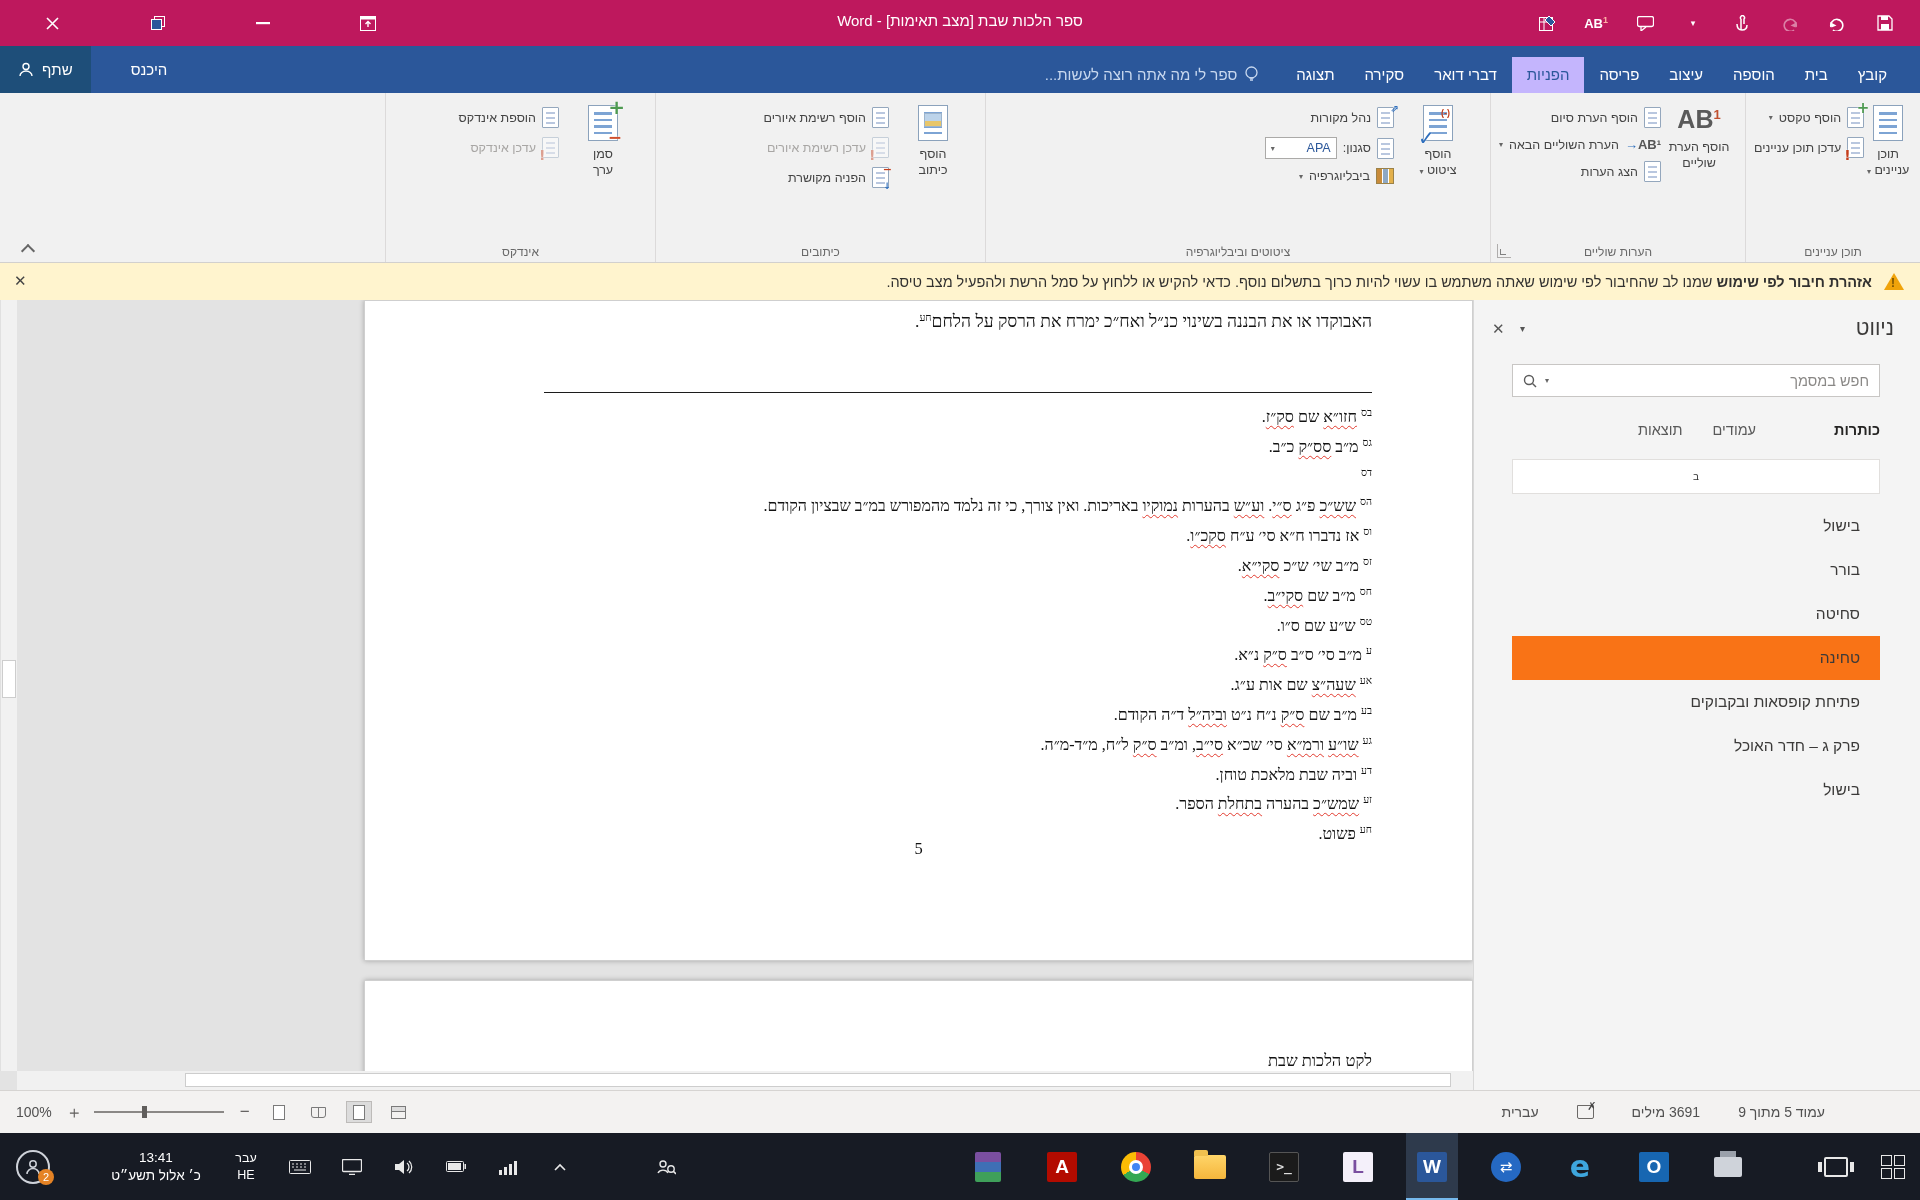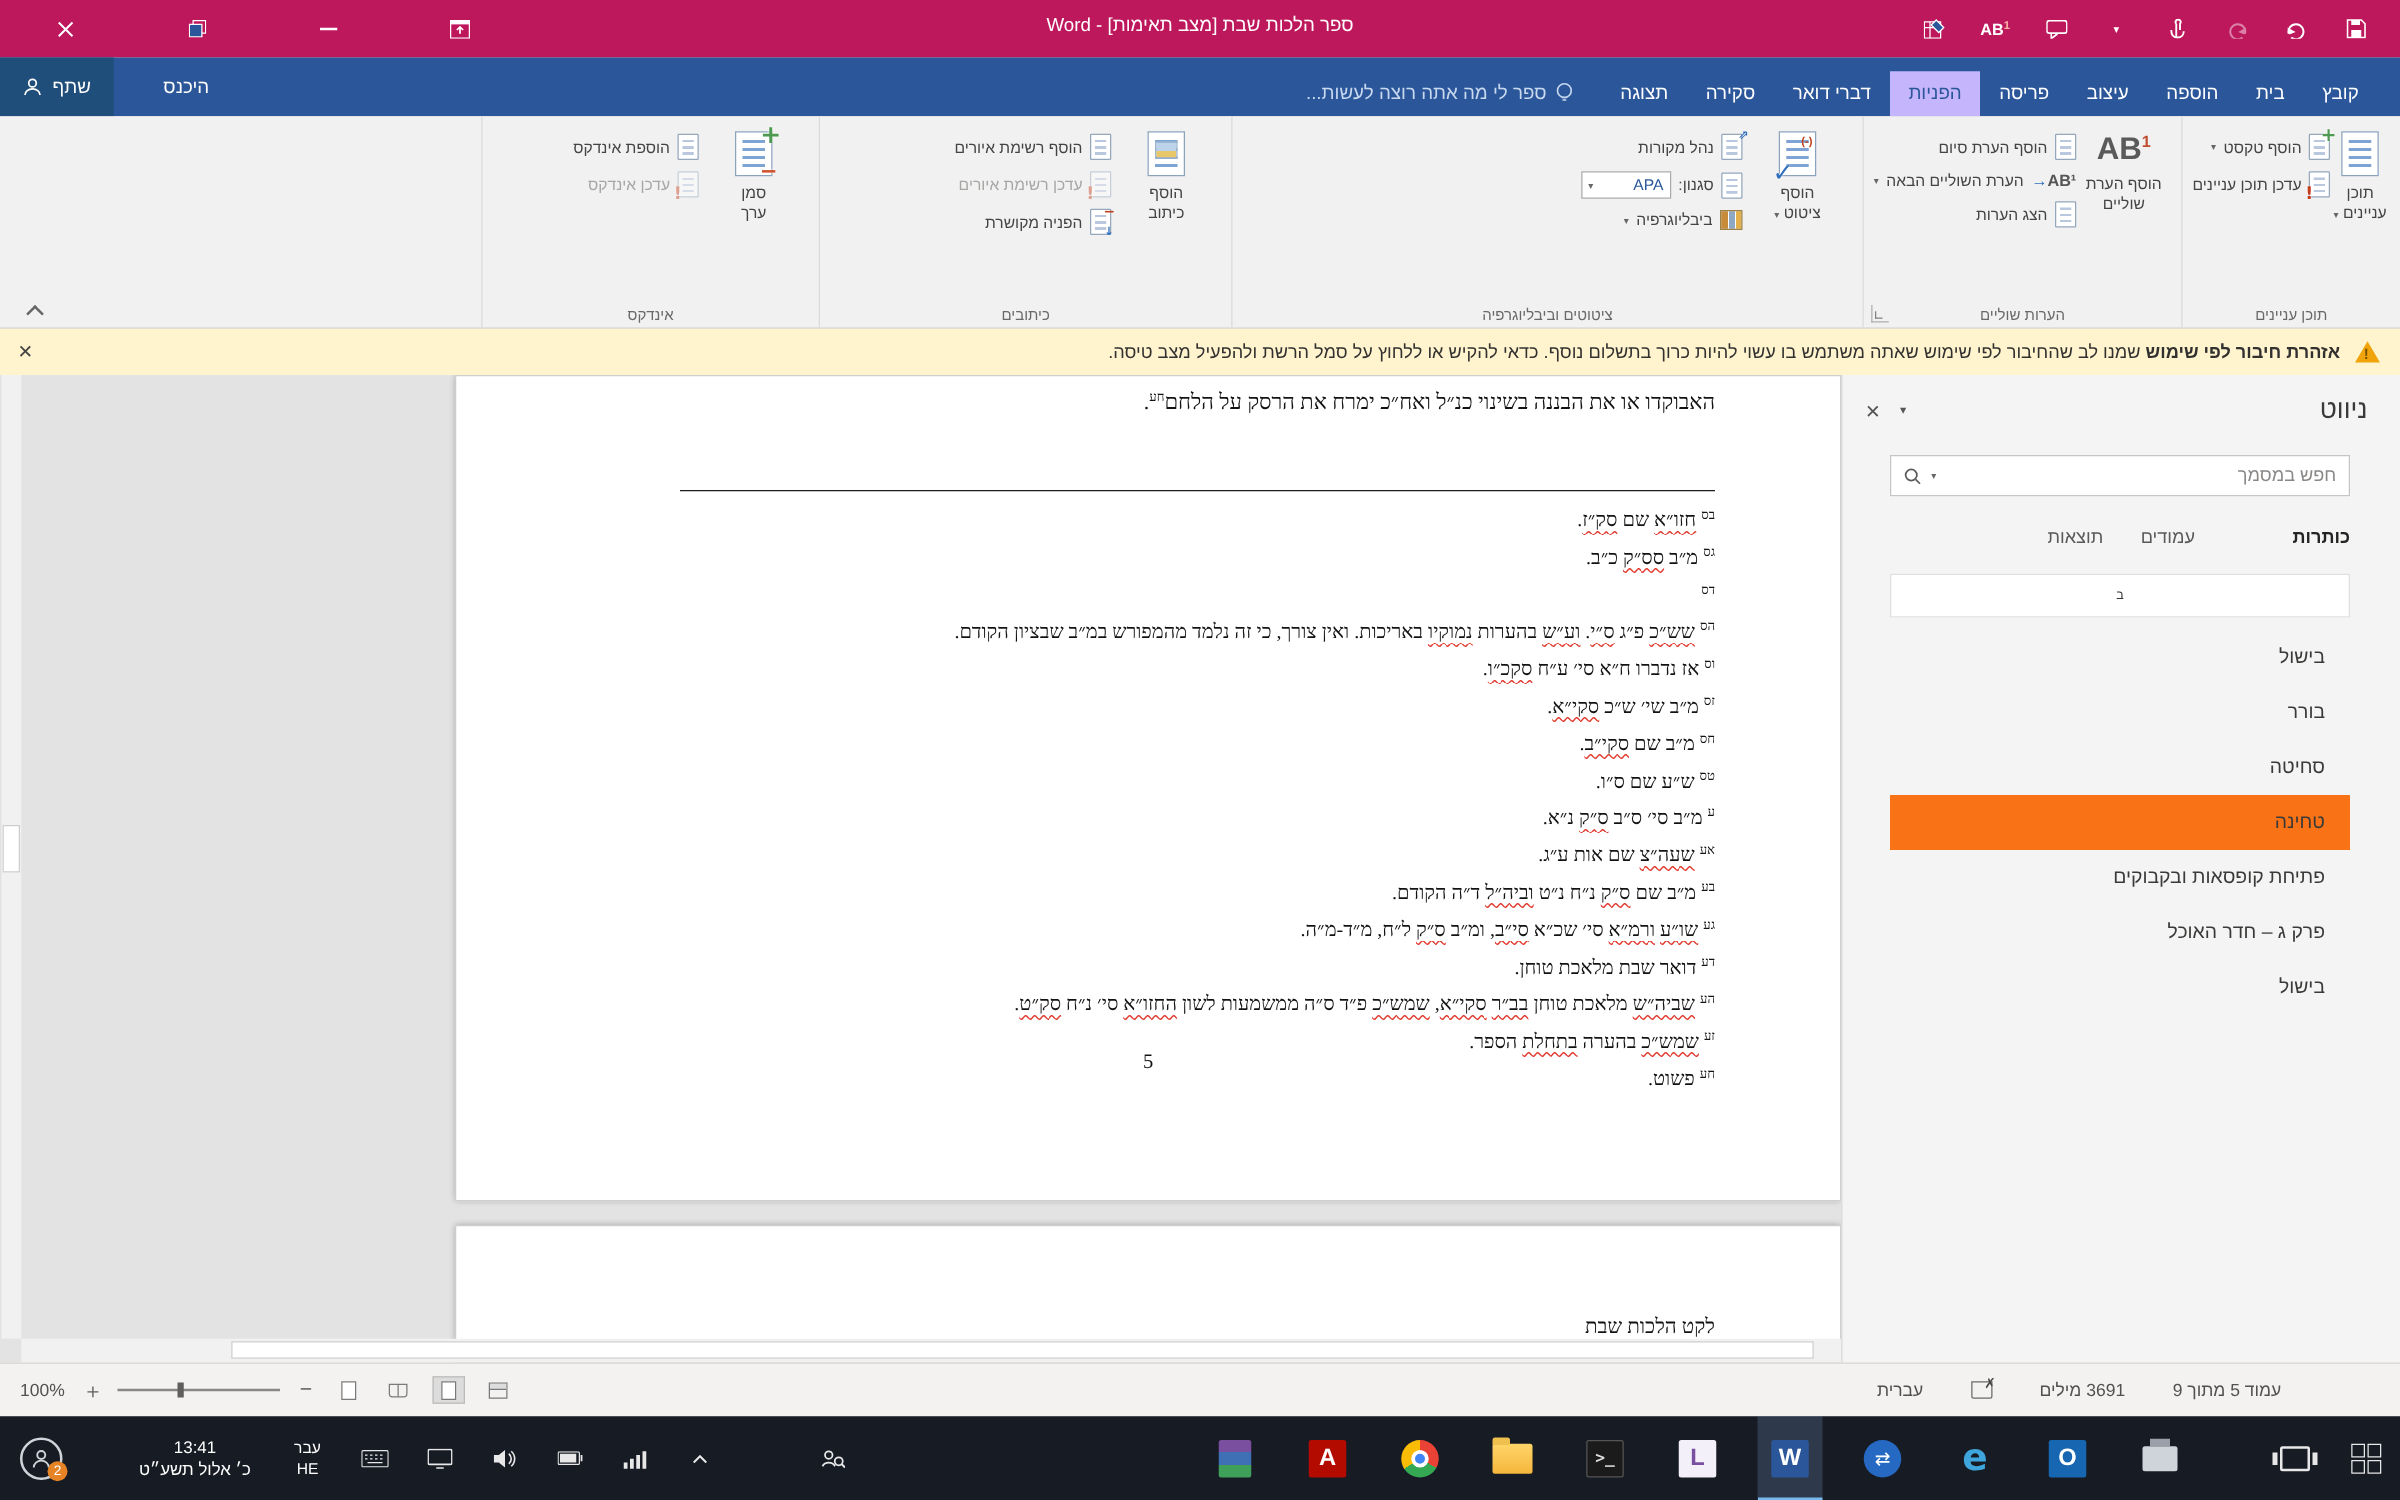--- a/index.html
+++ b/index.html
@@ -416,22 +416,21 @@
         <div class="fnline"><span class="fn-m">דס</span></div>
         <div class="fnline"><span class="fn-m">הס</span><span class="sq">שש״כ</span><span> פ״ג </span><span class="sq">ס״י</span><span>. </span><span class="sq">וע״ש</span><span> בהערות </span><span class="sq">נמוקיו</span><span> באריכות. ואין צורך, כי זה נלמד מהמפורש במ״ב שבציון הקודם.</span></div>
         <div class="fnline"><span class="fn-m">וס</span><span>אז נדברו ח״א סי׳ ע״ח </span><span class="sq">סקכ״ו</span><span>.</span></div>
         <div class="fnline"><span class="fn-m">זס</span><span>מ״ב שי׳ ש״כ </span><span class="sq">סקי״א</span><span>.</span></div>
         <div class="fnline"><span class="fn-m">חס</span><span>מ״ב שם </span><span class="sq">סקי״ב</span><span>.</span></div>
         <div class="fnline"><span class="fn-m">טס</span><span>ש״ע שם ס״ו.</span></div>
         <div class="fnline"><span class="fn-m">ע</span><span>מ״ב סי׳ ס״ב </span><span class="sq">ס״ק</span><span> נ״א.</span></div>
         <div class="fnline"><span class="fn-m">אע</span><span class="sq">שעה״צ</span><span> שם אות ע״ג.</span></div>
         <div class="fnline"><span class="fn-m">בע</span><span>מ״ב שם </span><span class="sq">ס״ק</span><span> נ״ח נ״ט </span><span class="sq">וביה״ל</span><span> ד״ה הקודם.</span></div>
         <div class="fnline"><span class="fn-m">גע</span><span class="sq">שו״ע</span><span> </span><span class="sq">ורמ״א</span><span> סי׳ שכ״א </span><span class="sq">סי״ב</span><span>, ומ״ב </span><span class="sq">ס״ק</span><span> ל״ח, מ״ד-מ״ה.</span></div>
-        <div class="fnline"><span class="fn-m">דע</span><span>דואר שבת מלאכת טוחן.</span></div>
-        <div class="fnline"><span class="fn-m">הע</span><span class="sq">שביה״ש</span><span> מלאכת טוחן </span><span class="sq">בב״ר</span><span> </span><span class="sq">סקי״א</span><span>, </span><span class="sq">שמש״כ</span><span> פ״ד ס״ה ממשמעות לשון </span><span class="sq">החזו״א</span><span> סי׳ נ״ח </span><span class="sq">סק״ט</span><span>.</span></div>
+        <div class="fnline"><span class="fn-m">דע</span><span>וביה שבת מלאכת טוחן.</span></div>
         <div class="fnline"><span class="fn-m">זע</span><span class="sq">שמש״כ</span><span> בהערה </span><span class="sq">בתחלת</span><span> הספר.</span></div>
         <div class="fnline"><span class="fn-m">חע</span><span>פשוט.</span></div>
       </div>
     <div class="pagenum docfont">5</div>
   </div>
 
   <div class="page" id="page2">
     <div class="p2text docfont">לקט הלכות שבת</div>
   </div>
 

